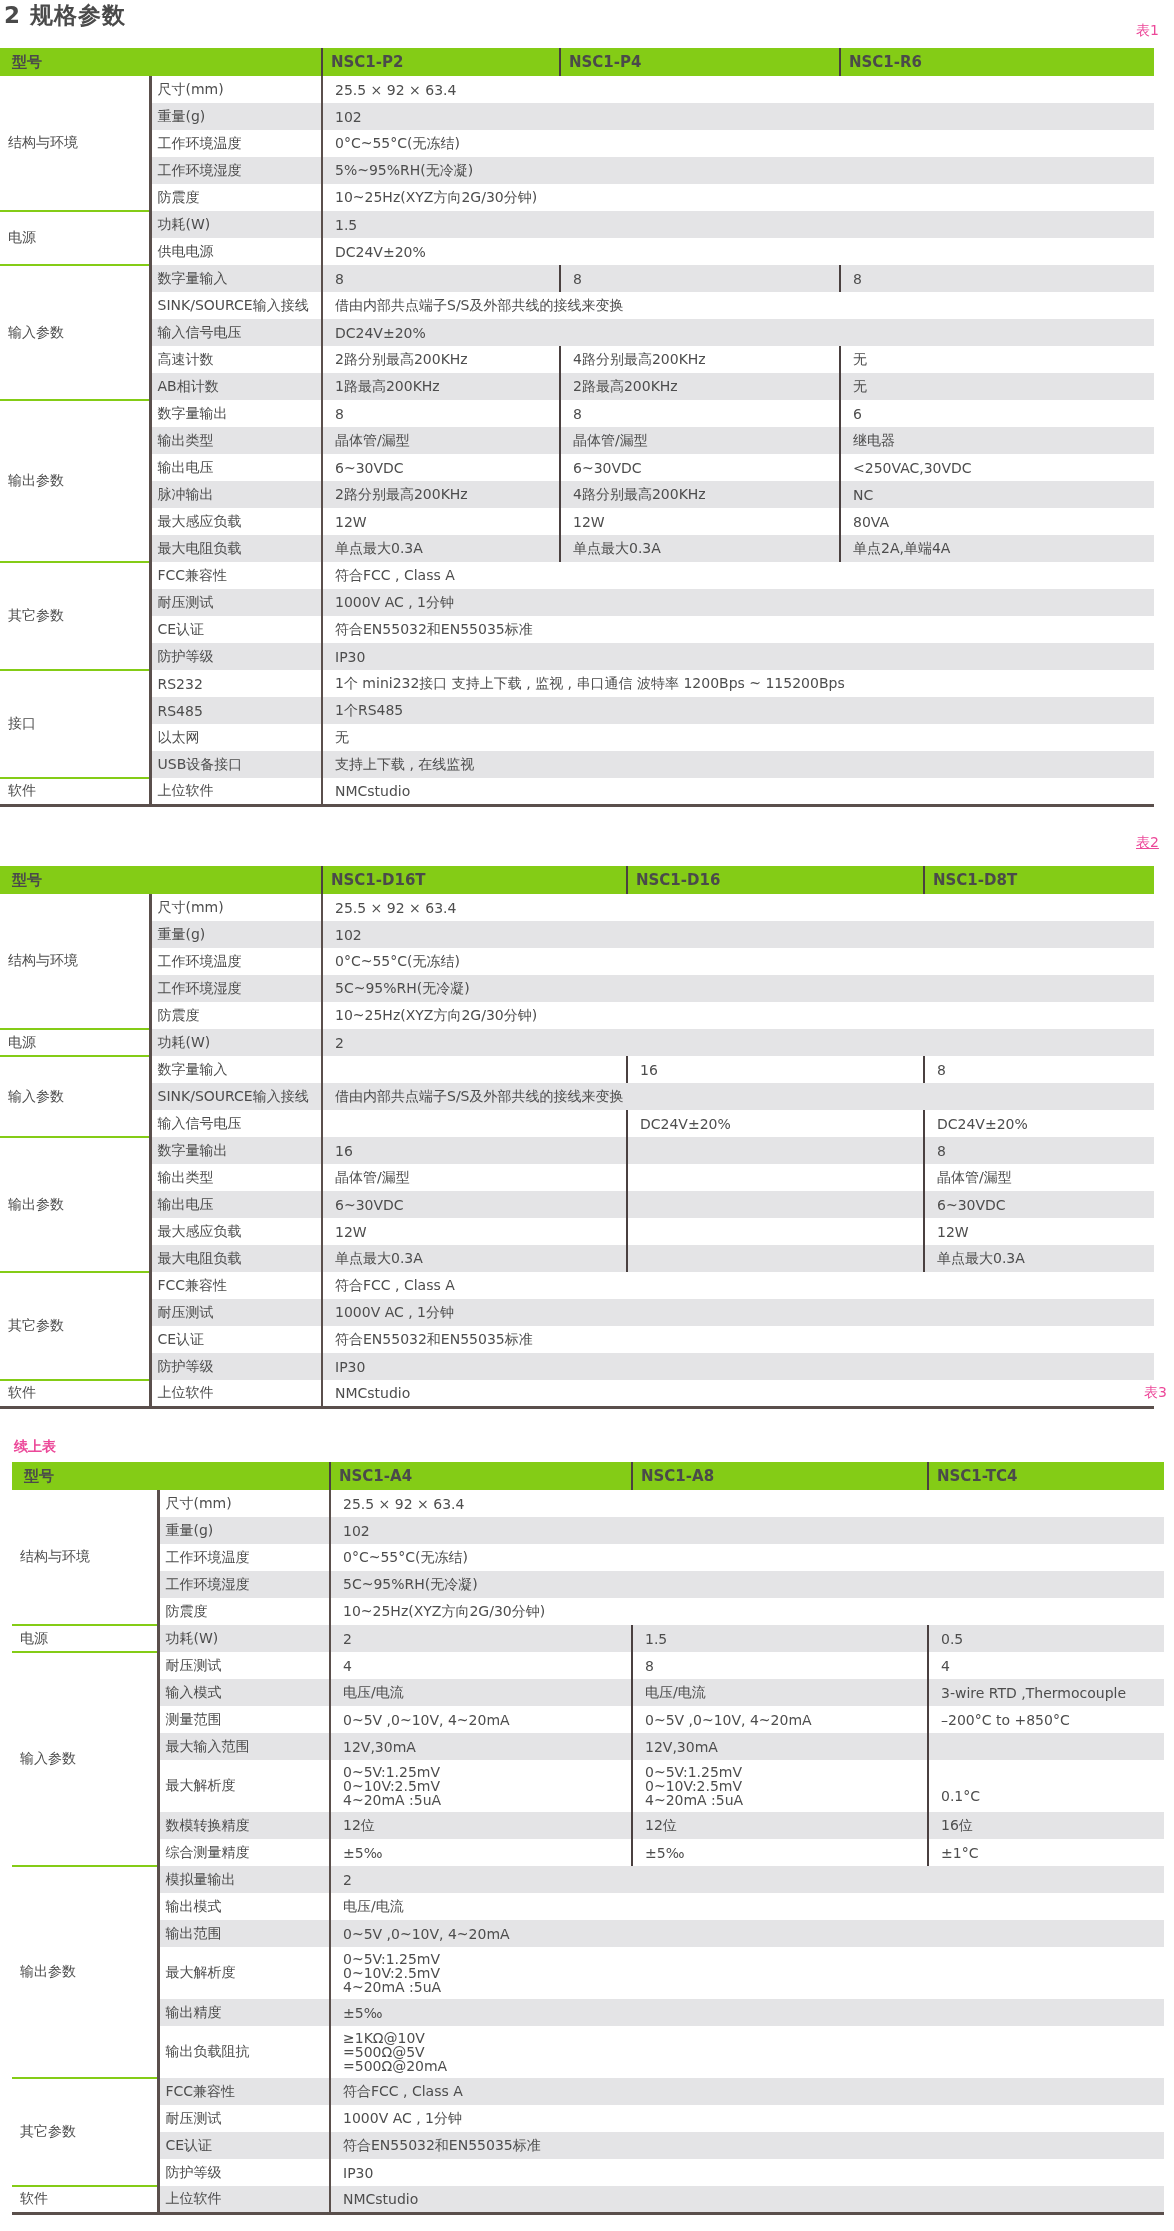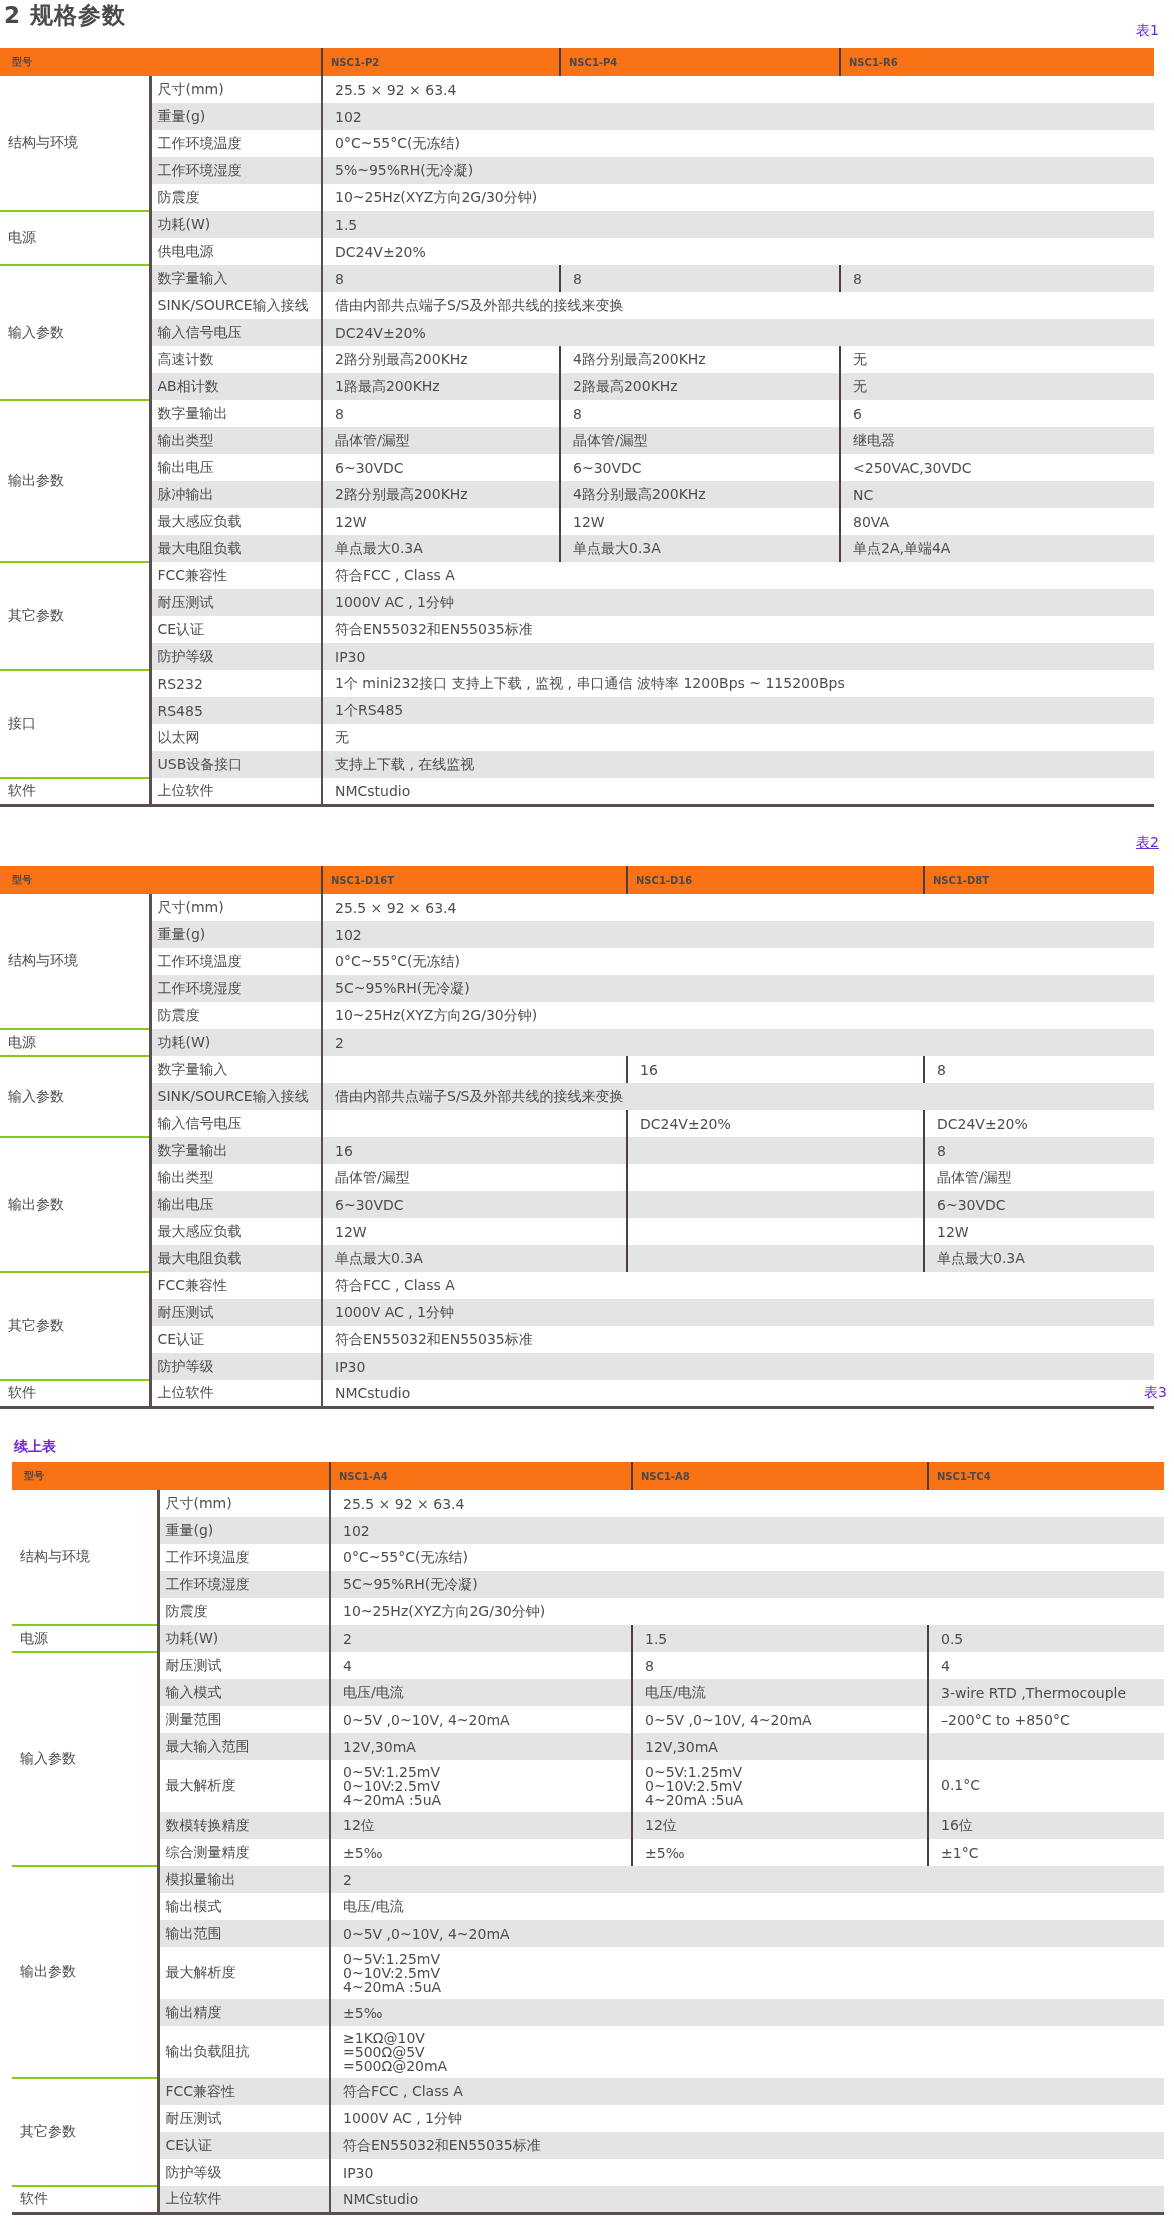--- a/index.html
+++ b/index.html
@@ -5,41 +5,41 @@
   * { box-sizing: border-box; margin: 0; padding: 0; }
   body {
     width: 1174px; height: 2231px; background: #ffffff; position: relative;
     font-family: "DejaVu Sans", "Liberation Sans", sans-serif; color: #4a4a4a;
     overflow: hidden;
   }
   .page-title {
     position: absolute; left: 4px; top: 0px; font-size: 23px; font-weight: bold;
     color: #4a4a4a; letter-spacing: 1px;
   }
-  .tbl-label { position: absolute; font-size: 14px; color: #6d28d9; }
+  .tbl-label { position: absolute; font-size: 14px; color: #ec4899; }
   .spec-table {
     position: absolute; border-collapse: collapse; table-layout: fixed;
     font-size: 14px; color: #4d4d4d;
   }
   .spec-table td, .spec-table th {
     height: 27px; padding: 0 0 0 12px; text-align: left; vertical-align: middle;
     white-space: nowrap; overflow: hidden; font-weight: normal;
   }
   .spec-table thead th {
-    background: #f97316; height: 28px; font-weight: bold; font-size: 10px; color: #4a4a4a;
+    background: #84cc16; height: 28px; font-weight: bold; font-size: 15px; color: #4a4a4a;
   }
   .spec-table thead th.model-col { border-left: 2px solid #4a4040; padding-left: 8px; }
   .spec-table td.cat { padding-left: 8px; background: #fff; border-bottom: 2px solid #84cc16; }
   .spec-table td.param { border-left: 3px solid #5a4f4c; border-right: 2px solid #5a4f4c; padding-left: 6px; }
   .spec-table td.val.sep { border-left: 2px solid #4a4040; }
   .spec-table tr.alt td.param, .spec-table tr.alt td.val { background: #e4e4e6; }
   .spec-table tr.last td { border-bottom: 3px solid #5a4f4c; }
   .spec-table tr.tall td.param, .spec-table tr.tall td.val { height: 52px; }
   .spec-table td.multiline { white-space: pre-line; line-height: 14px; font-size: 14px; }
-  .spec-table td.val.bottom { vertical-align: bottom; padding-bottom: 19px; }
+  .spec-table td.val.bottom { vertical-align: bottom; padding-bottom: 8px; }
 </style>
 </head>
 <body>
 
 <div class="page-title">2 规格参数</div>
 
 <div class="tbl-label" style="left:1136px; top:22px;">表1</div>
 <table class="spec-table" style="left: 0px; top: 48px; width: 1154px;">
     <colgroup>
       <col style="width: 150px;">

